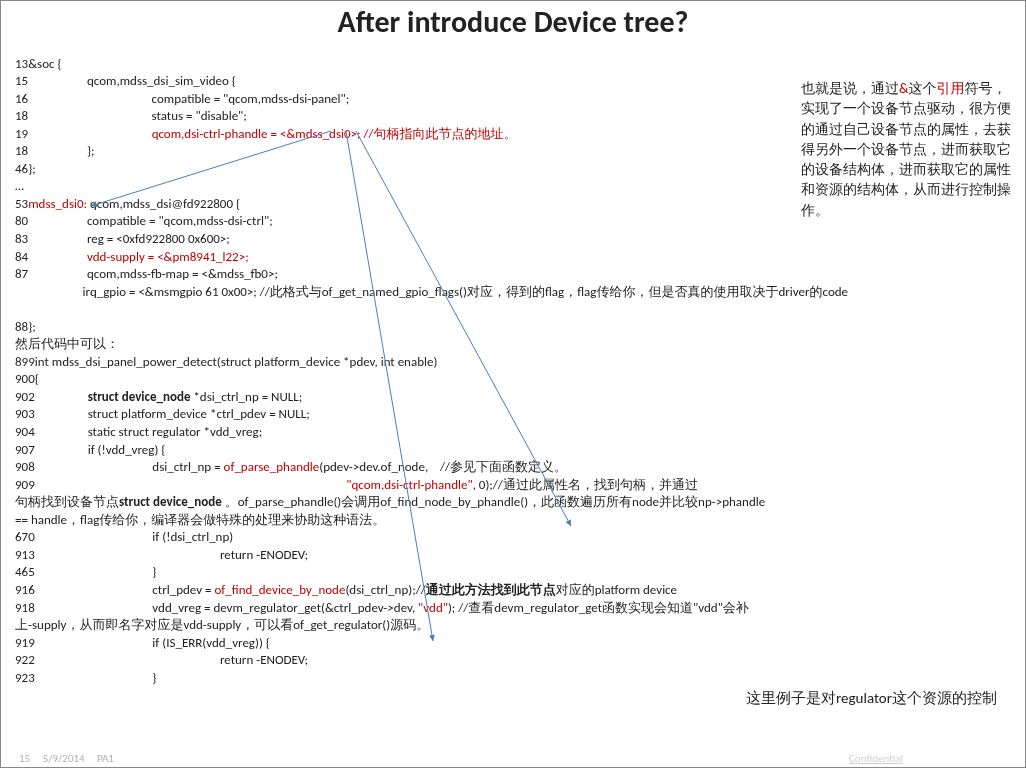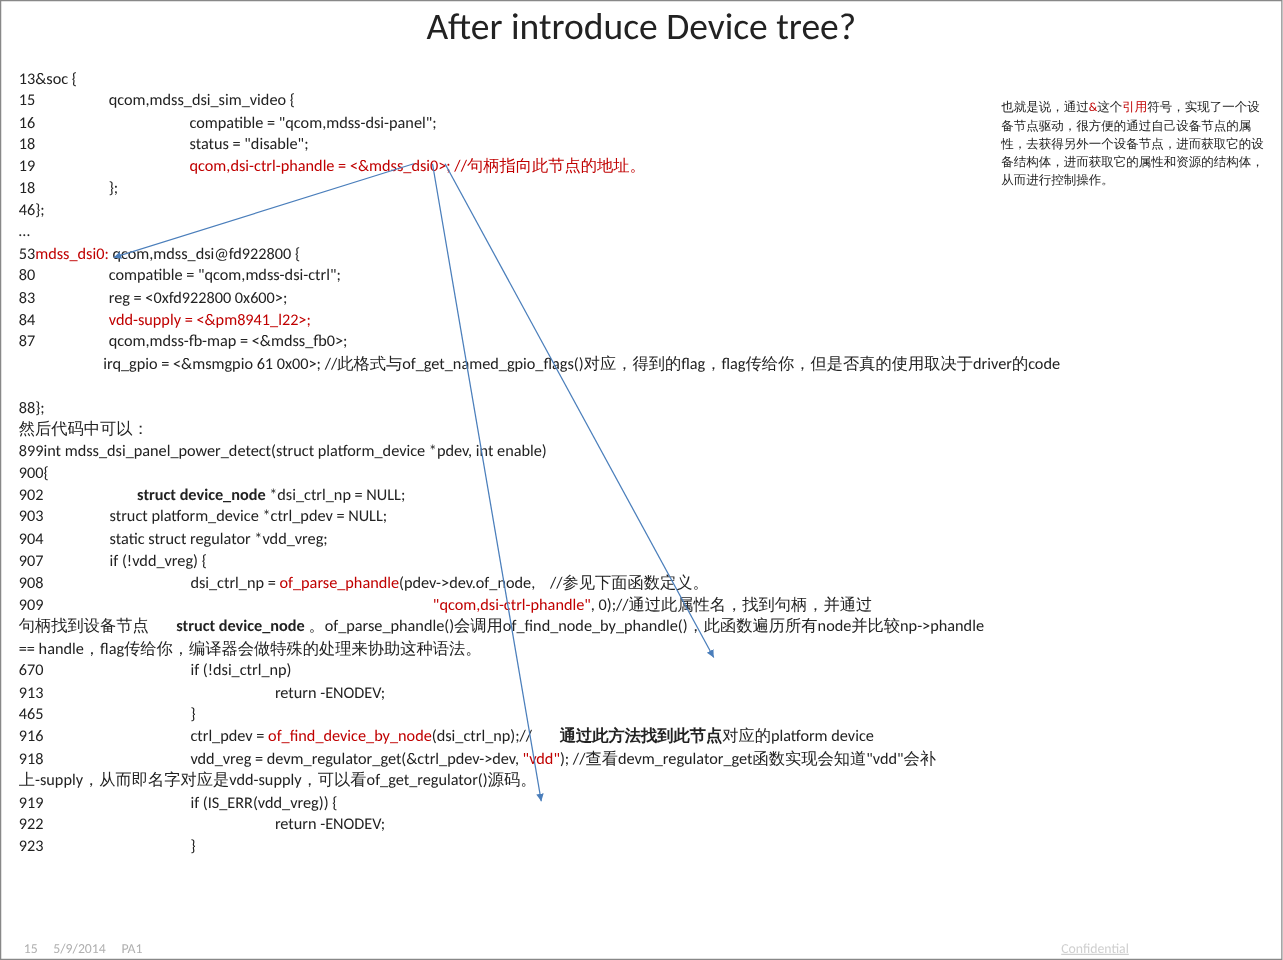--- a/index.html
+++ b/index.html
@@ -14,43 +14,43 @@
     height: 766px;
     border: 1px solid #888;
     background: #fff;
     overflow: hidden;
   }
   .title {
     text-align: center;
     font-size: 30px;
     color: #222;
     margin: 2px 0 0 0;
-    font-weight: normal;
+    font-weight: bold;
   }
   .content {
     position: absolute;
     top: 36px;
     left: 14px;
     right: 14px;
     font-size: 13px;
     line-height: 1.35;
     color: #222;
   }
   .codeblock {
     font-family: "Calibri", "Segoe UI", sans-serif;
     white-space: pre;
   }
   .red { color: #c00000; }
-  .bold { font-weight: bold; margin-left: 22px; }
+  .bold { font-weight: bold; }
   .sidenote {
     position: absolute;
     top: 78px;
     right: 14px;
     width: 210px;
-    font-size: 10px;
+    font-size: 14px;
     color: #222;
     line-height: 1.45;
   }
   .bottomnote {
     position: absolute;
     top: 688px;
     right: 28px;
     font-size: 15px;
     color: #222;
   }
@@ -112,20 +112,21 @@
 <span>上-supply，从而即名字对应是vdd-supply，可以看of_get_regulator()源码。</span>
 <span>919                                        if (IS_ERR(vdd_vreg)) {</span>
 <span>922                                                               return -ENODEV;</span>
 <span>923                                        }</span></div>
   </div>
 
   <div class="sidenote">
     <span>也就是说，通过</span><span class="red">&amp;</span><span>这个</span><span class="red">引用</span><span>符号，实现了一个设备节点驱动，很方便的通过自己设备节点的属性，去获得另外一个设备节点，进而获取它的设备结构体，进而获取它的属性和资源的结构体，从而进行控制操作。</span>
   </div>
 
+  <div class="bottomnote">这里例子是对regulator这个资源的控制</div>
 
   <svg class="arrows" width="1024" height="766">
     <defs>
       <marker id="ah" markerWidth="8" markerHeight="8" refX="6" refY="3" orient="auto">
         <path d="M0,0 L6,3 L0,6 Z" fill="#4a7ebb"></path>
       </marker>
     </defs>
     <line x1="330" y1="130" x2="90" y2="205" stroke="#4a7ebb" stroke-width="1" marker-end="url(#ah)"></line>
     <line x1="345" y1="130" x2="432" y2="640" stroke="#4a7ebb" stroke-width="1" marker-end="url(#ah)"></line>
     <line x1="355" y1="130" x2="570" y2="525" stroke="#4a7ebb" stroke-width="1" marker-end="url(#ah)"></line>

